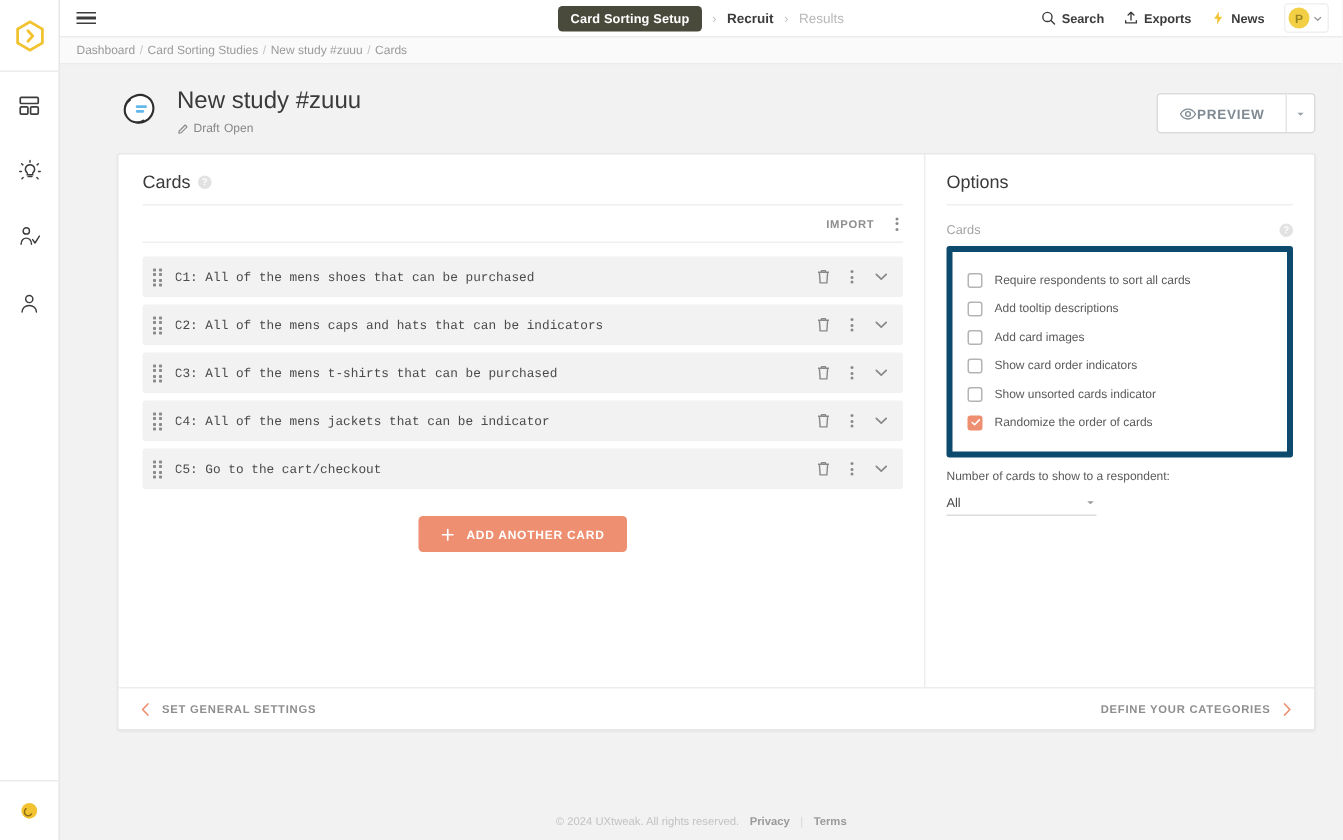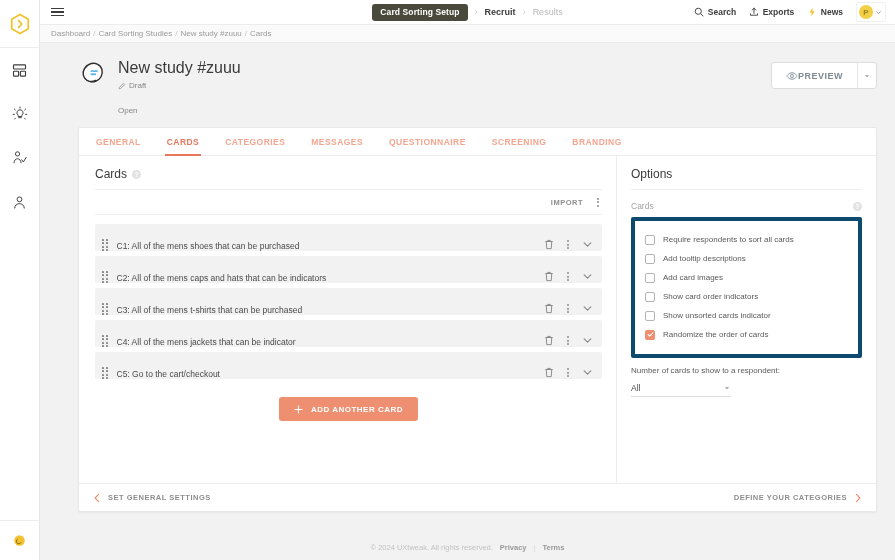--- a/index.html
+++ b/index.html
@@ -83,21 +83,21 @@
     position: absolute; left: 40px; top: 43px; width: 855px; height: 517px;
     background: #f2f2f2; overflow: hidden;
   }
 
   
   #study-head { display: flex; align-items: flex-start; padding: 16px 18px 0 38px; }
   #study-icon {
     width: 30px; height: 30px; margin-right: 10px; flex: none; margin-top: 1px;
   }
   #study-title { font-size: 16px; color: #3a3a3a; font-weight: normal; line-height: 1.15; }
-  #study-meta { display: flex; gap: 16px; margin-top: 4px; flex-direction: column; }
+  #study-meta { display: flex; align-items: center; gap: 3px; margin-top: 4px; }
   .meta-item { display: flex; align-items: center; gap: 3px; font-size: 8px; color: #868686; }
   #head-actions { margin-left: auto; display: flex; align-items: center; gap: 9px; margin-top: 3px; }
   #btn-launch {
     display: flex; align-items: center; justify-content: center; gap: 6px;
     background: linear-gradient(to right, #4db4ba, #62c3bd);
     color: #ffffff; font-size: 9px; font-weight: bold; letter-spacing: .5px;
     border: none; border-radius: 3px; height: 27px; padding: 0 16px; cursor: pointer;
   }
   #preview-group {
     display: flex; align-items: stretch; height: 27px;
@@ -149,22 +149,22 @@
 
   #import-row {
     display: flex; align-items: center; justify-content: flex-end; gap: 11px;
     height: 25px; border-bottom: 1px solid #efefef;
   }
   #import-label { font-size: 7.5px; font-weight: bold; letter-spacing: .5px; color: #8e8e8e; cursor: pointer; }
 
   
   #card-list { padding-top: 9px; display: flex; flex-direction: column; gap: 5px; }
   .card-row {
-    display: flex; align-items: flex-end; height: 27px;
-    background: #f2f2f2; border-radius: 2px; padding: 0 9px 0 7px; cursor: pointer;
+    display: flex; align-items: center; height: 27px;
+    background: #f2f2f2; border-radius: 2px; padding: 0 9px 0 7px; cursor: pointer; font-family: Liberation Mono, monospace;
   }
   .drag-handle { display: grid; grid-template-columns: 2px 2px; gap: 1.5px; margin-right: 9px; cursor: grab; flex: none; }
   .drag-handle i { display: block; width: 2px; height: 2px; background: #8a8a8a; border-radius: .5px; }
   .card-text { font-size: 8.5px; color: #4a4a4a; flex: 1; white-space: nowrap; overflow: hidden; text-overflow: ellipsis; }
   .row-actions { display: flex; align-items: center; gap: 10px; flex: none; }
   .row-actions > * { cursor: pointer; display: flex; align-items: center; }
 
   .kebab { display: flex; flex-direction: column; gap: 1.5px; padding: 2px 3px; cursor: pointer; }
   .kebab i { display: block; width: 2px; height: 2px; border-radius: 50%; background: #8a8a8a; }
 
@@ -365,29 +365,20 @@
           <svg width="8" height="8" viewBox="0 0 10 10">
             <path d="M2.3 4 5 6.5 7.7 4z" fill="#9aa1a8"></path>
           </svg>
         </div>
       </div>
     </div>
   </div>
 
   <div id="main-card">
 
-    <div id="tabs">
-      <div class="tab">GENERAL</div>
-      <div class="tab active">CARDS</div>
-      <div class="tab">CATEGORIES</div>
-      <div class="tab">MESSAGES</div>
-      <div class="tab">QUESTIONNAIRE</div>
-      <div class="tab">SCREENING</div>
-      <div class="tab">BRANDING</div>
-    </div>
 
     <div id="split">
 
       <div id="left-col">
         <div class="sec-title-row">
           <span class="sec-title">Cards</span>
           <span class="help-dot">?</span>
         </div>
 
         <div id="import-row">

